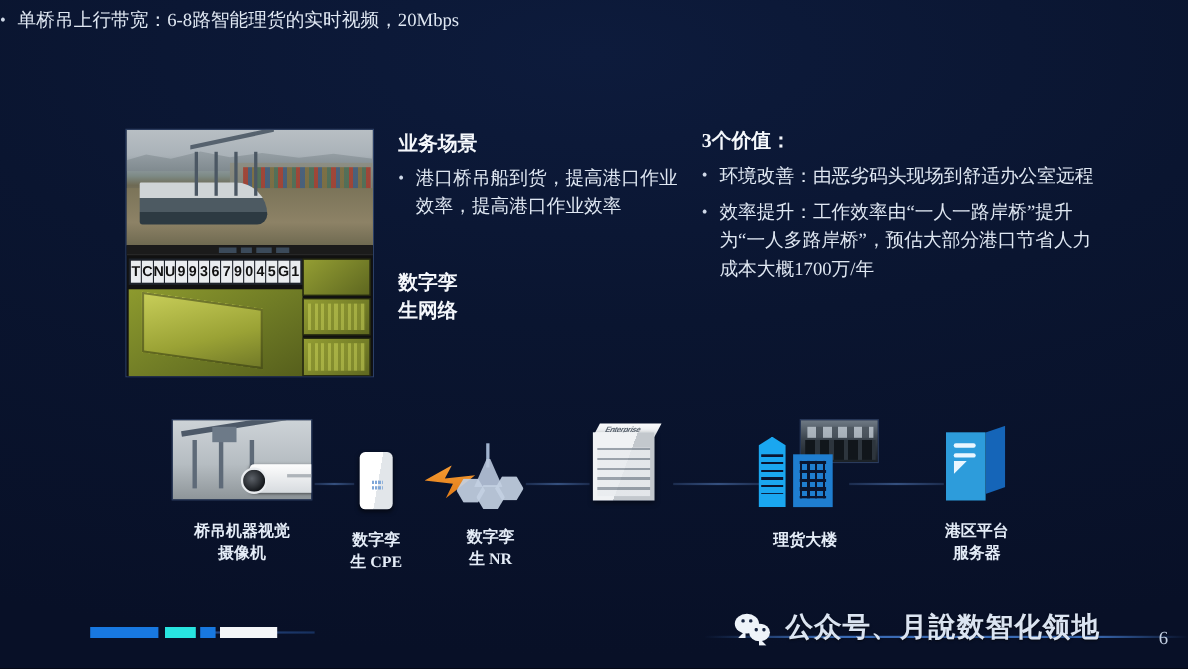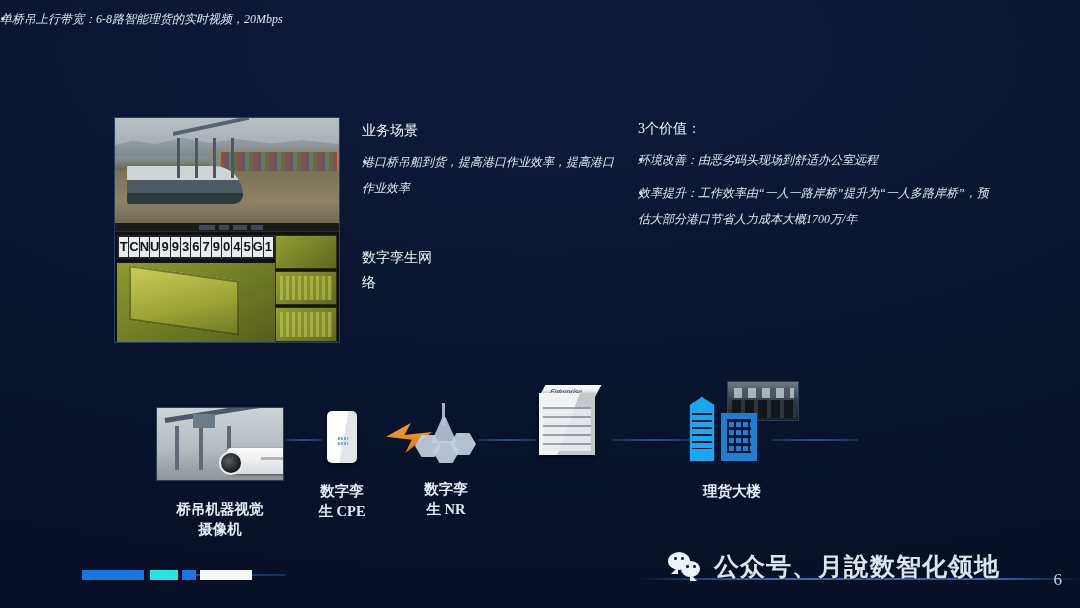--- a/index.html
+++ b/index.html
@@ -81,48 +81,47 @@
   .ph-ocr .qr1,.ph-ocr .qr2,.ph-ocr .qr3{position:absolute;right:2px;width:62px;
     background:linear-gradient(140deg,#949e33,#5e6720);border:1px solid #2a2f10;}
   .ph-ocr .qr1{top:12px;height:34px;}
   .ph-ocr .qr2{top:48px;height:34px;}
   .ph-ocr .qr3{top:84px;height:35px;}
   .ph-ocr .qr2:before,.ph-ocr .qr3:before{content:"";position:absolute;inset:4px;
     background:repeating-linear-gradient(90deg,#b9c24e 0 3px,#8a9331 3px 6px);opacity:.7;}
 
   
   .col-head{
-    font-size:14px;font-weight:400;color:#f4f7fb;line-height:25px;
+    font-size:18px;font-weight:700;color:#f4f7fb;line-height:25px;
     font-family:"Liberation Serif",serif;
   }
   .bullets{list-style:none;margin-top:6px;}
   .bullets li{
-    position:relative;margin-bottom:7px;
-    font-size:12px;line-height:26px;color:#dfe7f2;
+    position:relative;padding-left:16px;margin-bottom:7px;
+    font-size:17px;line-height:26px;color:#dfe7f2;
     font-family:"Liberation Serif",serif;
-    font-style:italic;
   }
   .bullets li:before{
     content:"•";position:absolute;left:0;top:0;color:#cfd9e8;font-size:15px;
   }
   #col-mid{position:absolute;left:362px;top:118px;width:258px;}
   #mid-head2{position:absolute;left:362px;top:245px;width:70px;}
   #col-right{position:absolute;left:638px;top:116px;width:358px;}
 
   
   #diagram{position:absolute;left:0;top:375px;width:1080px;height:165px;}
   .node{position:absolute;text-align:center;}
   .node .cap{
     font-size:14.5px;line-height:20px;color:#e4ecf7;font-weight:600;
     font-family:"Liberation Serif",serif;white-space:pre-line;
   }
   .link{position:absolute;height:2px;background:linear-gradient(90deg,#1c2c4e,#35507f,#1c2c4e);}
 
   
-  #n-cam{left:150px;top:32px;width:140px;}
+  #n-cam{left:150px;top:6px;width:140px;}
   .cranephoto{position:relative;width:128px;height:74px;margin:0 auto;
     background:linear-gradient(180deg,#cdd3d7 0%,#b6bdc2 55%,#8e9599 100%);
     border:1px solid #2a3b5c;overflow:hidden;}
   .cranephoto .cb{position:absolute;left:8px;top:6px;width:92px;height:56px;}
   .cranephoto .cb s{position:absolute;bottom:0;width:4px;height:44px;background:#5e6a78;}
   .cranephoto .cb s:nth-child(1){left:10px}.cranephoto .cb s:nth-child(2){left:34px}
   .cranephoto .cb s:nth-child(3){left:62px}
   .cranephoto .cb u{position:absolute;top:4px;left:0;width:96px;height:5px;background:#4d5968;
     transform:rotate(-9deg);transform-origin:left;}
   .cranephoto .cb i{position:absolute;top:0;left:28px;width:22px;height:14px;background:#6d7a88;}
@@ -206,21 +205,21 @@
     background:#eaf6ff;border-radius:2px;}
   .srv .dot{position:absolute;left:7px;top:32px;width:12px;height:12px;background:#eaf6ff;
     clip-path:polygon(0 0,100% 0,0 100%);}
 
   
   #progress{position:absolute;left:26px;top:570px;width:260px;height:12px;}
   #progress .seg{position:absolute;top:0;height:10px;}
   #progress .line{position:absolute;left:160px;top:4px;width:100px;height:2px;
     background:linear-gradient(90deg,#2a4a86,#16305e);}
   #watermark{
-    position:absolute;left:668px;top:546px;height:40px;display:flex;align-items:center;gap:10px;
+    position:absolute;left:668px;top:546px;height:40px;display:flex;align-items:flex-end;gap:10px;
   }
   #wm-text{
     font-size:25px;font-weight:700;color:#dbe4f1;letter-spacing:1px;
     font-family:"Liberation Serif",serif;text-shadow:0 1px 2px rgba(0,0,0,.6);
   }
   .wechat{position:relative;width:36px;height:28px;}
   .wechat .b1,.wechat .b2{position:absolute;background:#eef3f9;border-radius:50%;}
   .wechat .b1{left:0;top:0;width:22px;height:18px;}
   .wechat .b1:after{content:"";position:absolute;left:3px;bottom:-4px;width:7px;height:7px;
     background:#eef3f9;clip-path:polygon(0 100%,100% 0,100% 100%);}
@@ -362,20 +361,29 @@
 
     <div class="node" id="n-bldg">
       <div class="bldgwrap">
         <div class="officepic"></div>
         <div class="tower1"></div>
           <div class="tower2"></div>
       </div>
       <div class="cap" style="margin-top:20px">理货大楼</div>
     </div>
 
+    <div class="node" id="n-srv">
+      <div class="srv">
+        <div class="s"></div>
+          <div class="f"></div>
+          <div class="dot"></div>
+      </div>
+      <div class="cap" style="margin-top:16px">港区平台
+服务器</div>
+    </div>
   </div>
 
   <div id="progress">
     <div class="line"></div>
   <div class="seg" style="left: 56px; width: 62px; background: rgb(24, 120, 224);"></div>
       <div class="seg" style="left: 124px; width: 28px; background: rgb(40, 228, 224);"></div>
       <div class="seg" style="left: 156px; width: 14px; background: rgb(24, 120, 224);"></div>
       <div class="seg" style="left: 174px; width: 52px; background: rgb(244, 246, 248);"></div>
     </div>
 

